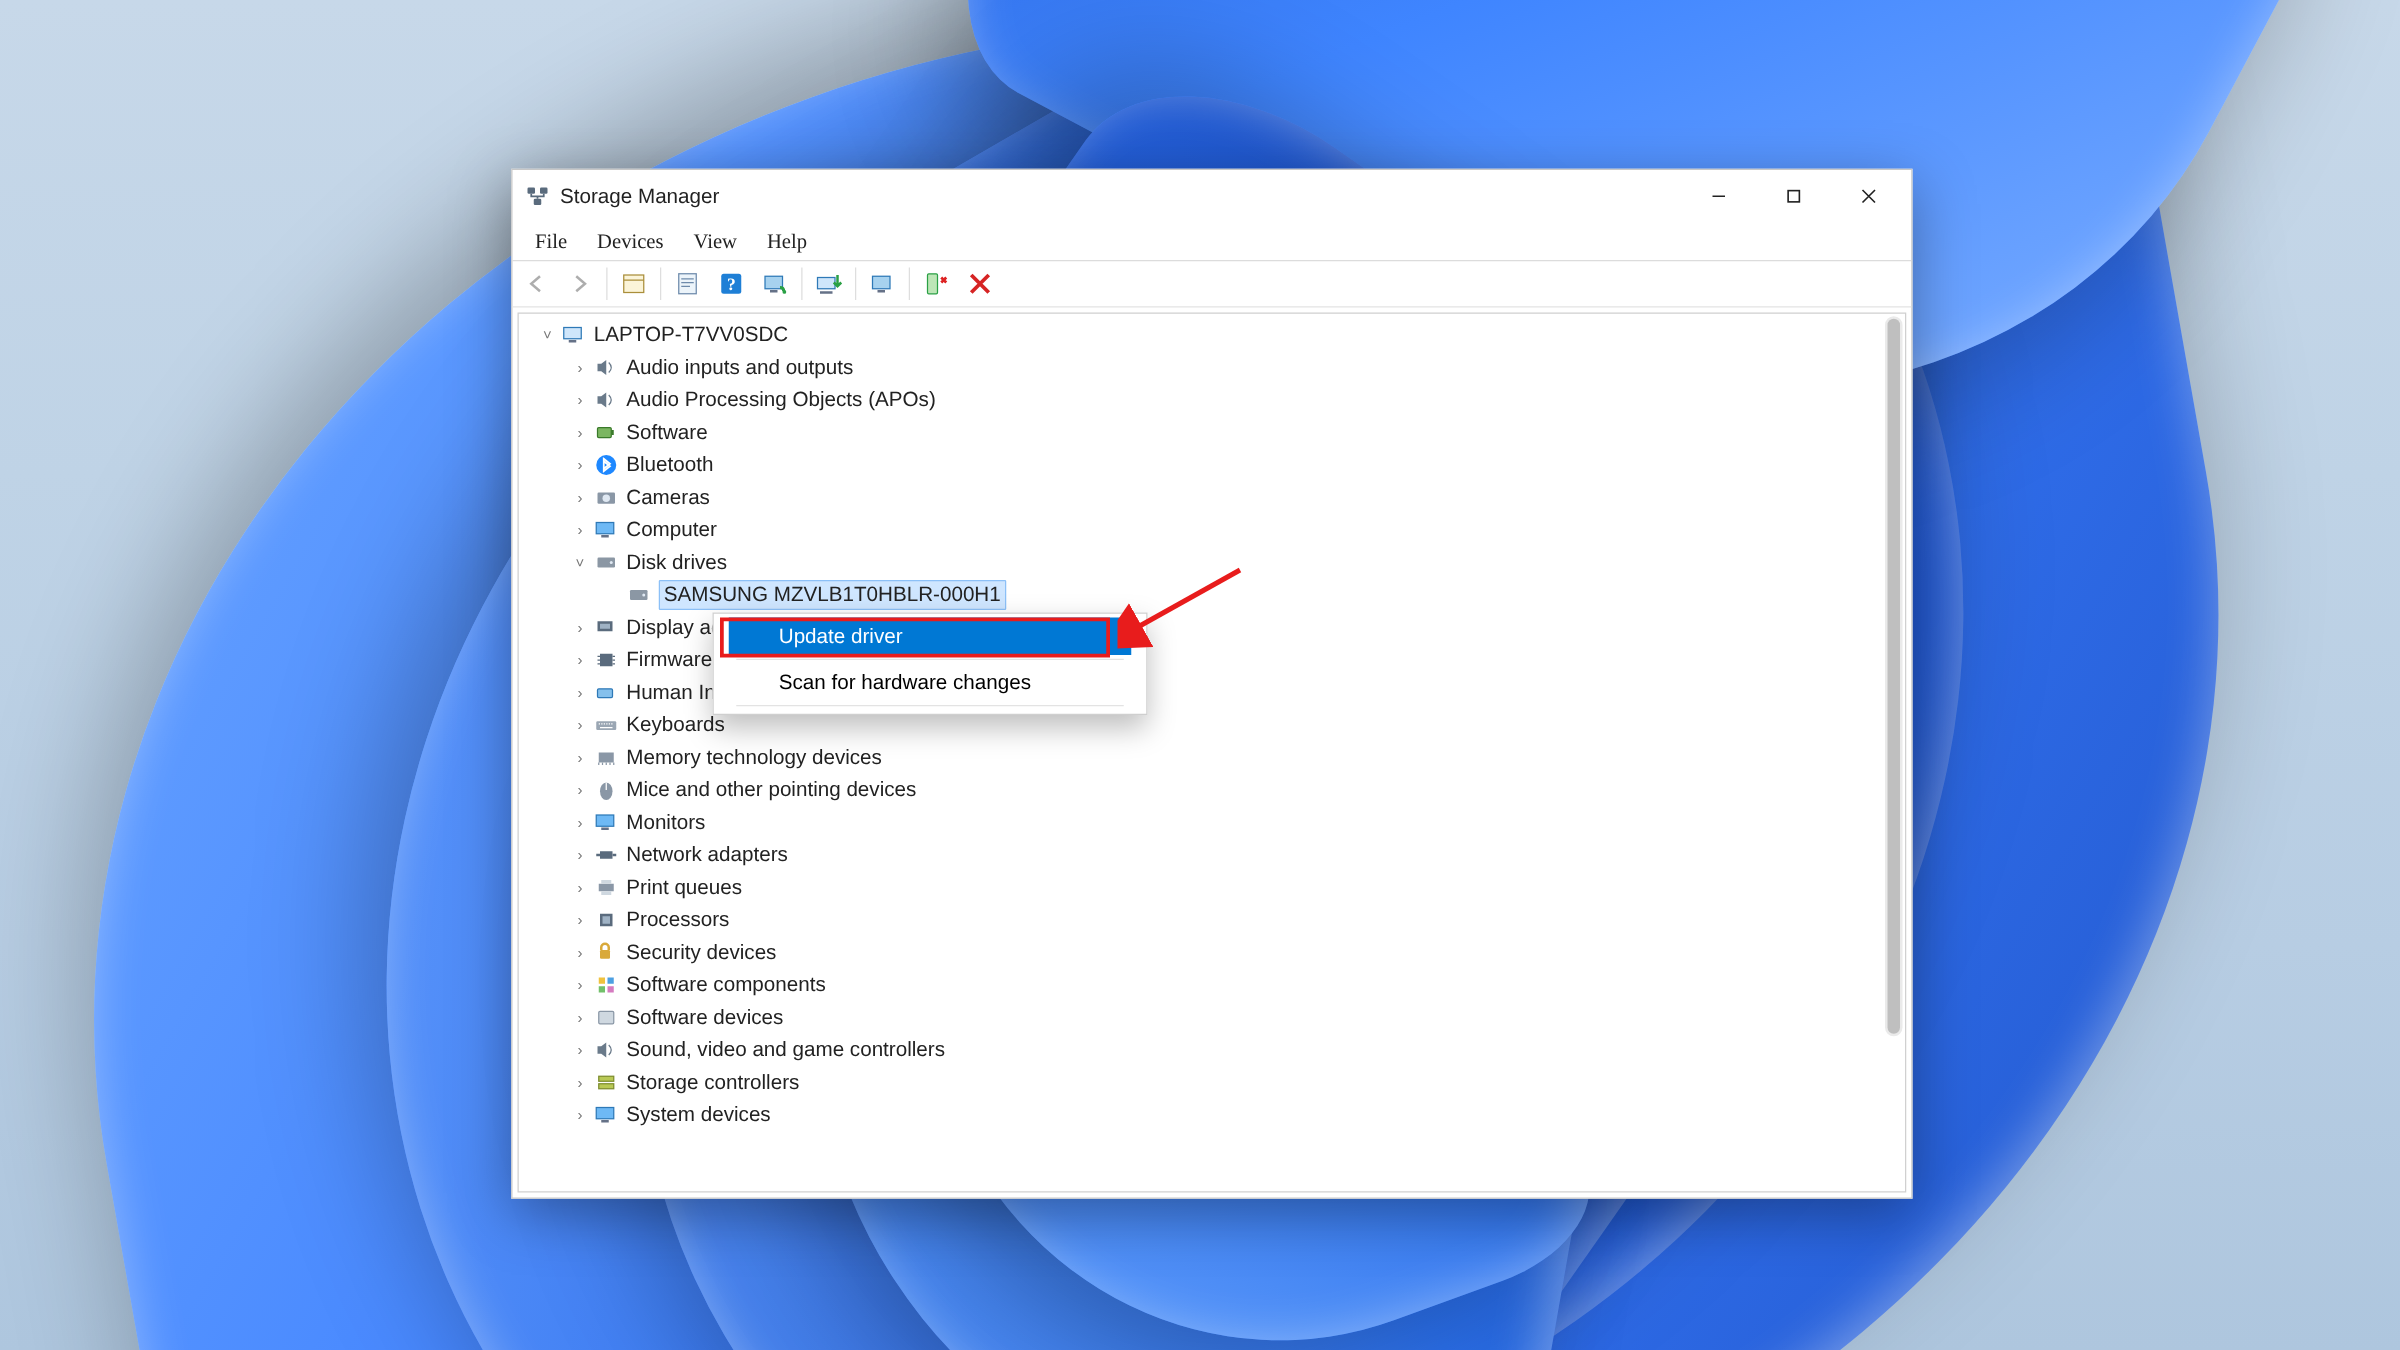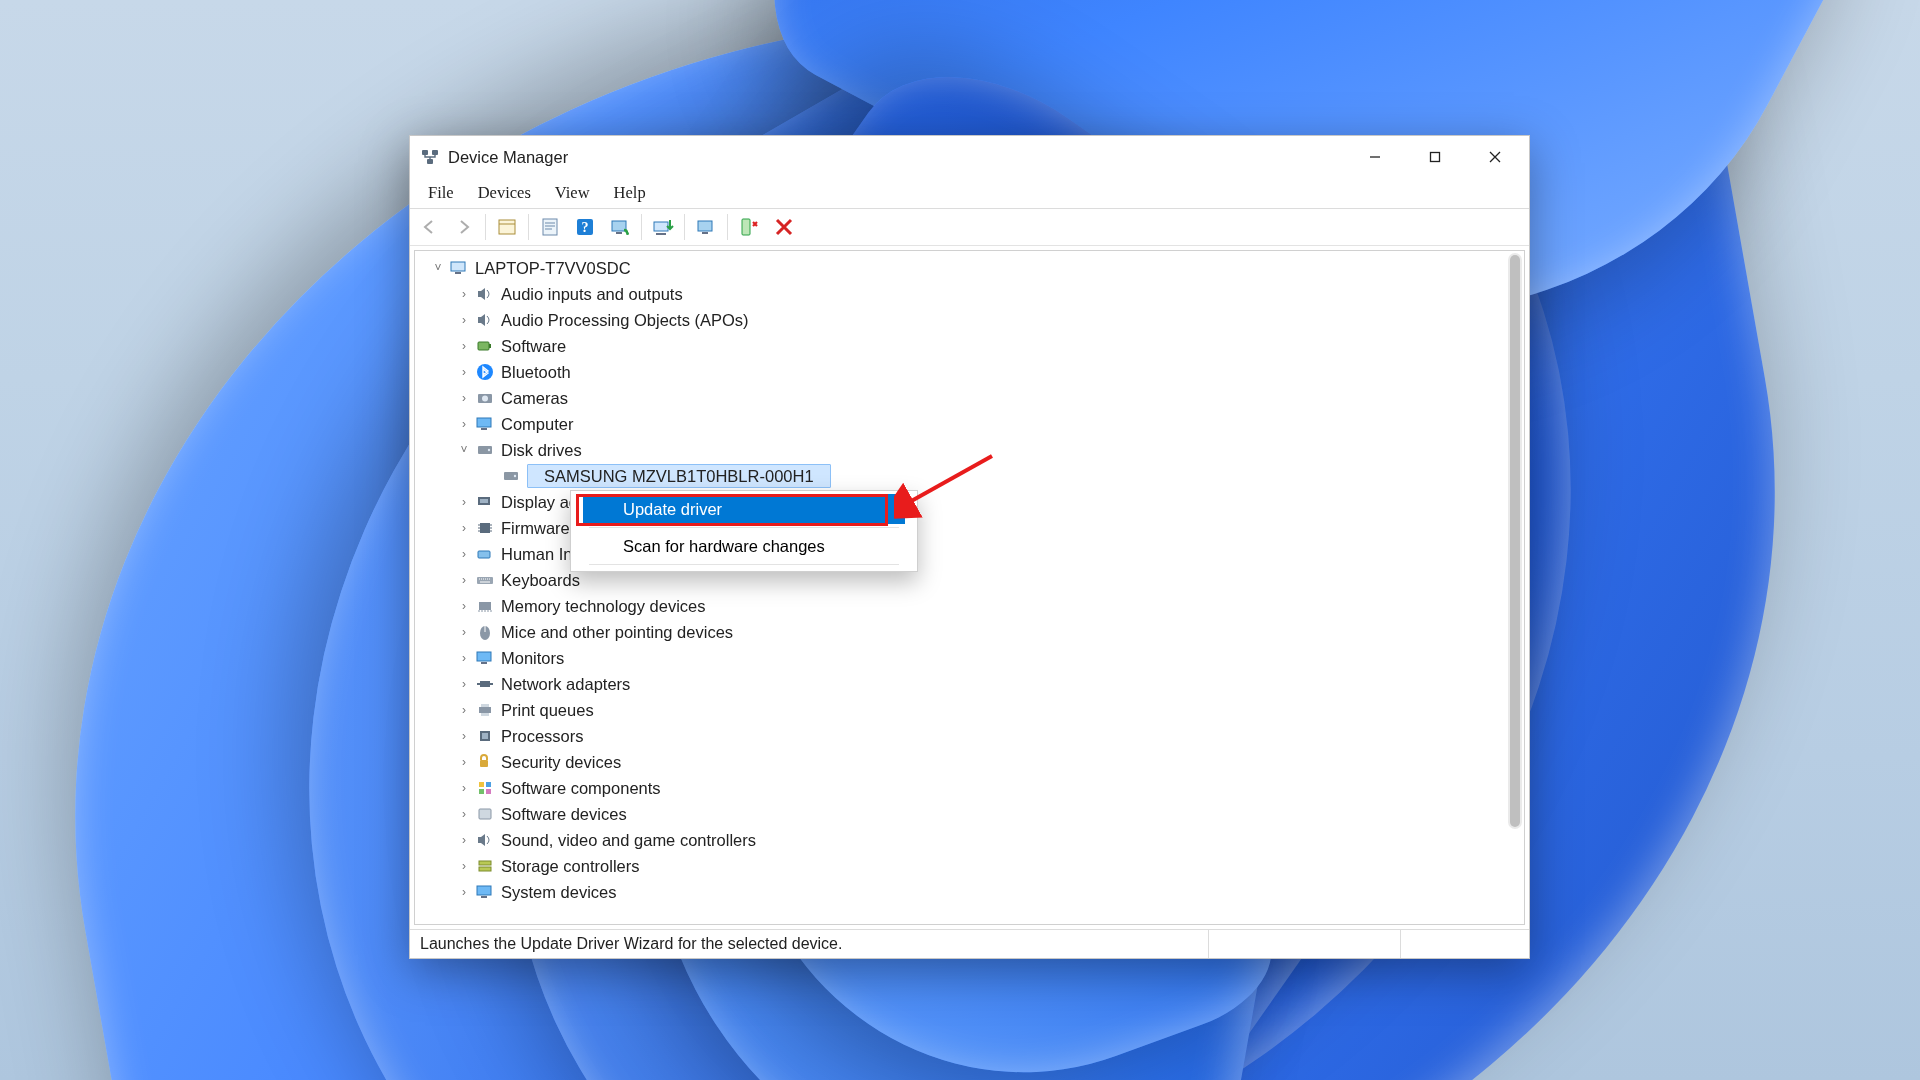--- a/index.html
+++ b/index.html
@@ -150,21 +150,21 @@
   .chev.none { visibility: hidden; }
   .ni {
     width: 20px; height: 20px;
     display:flex; align-items:center; justify-content:center;
     margin-right: 6px;
   }
   .sel-bg {
     background: #cfe6ff;
     border: 1px solid #8cc0f7;
     border-radius: 1px;
-    padding: 0 16px;
+    padding: 0 3px;
     height: 22px;
     line-height: 22px;
   }
   .scrollbar {
     position: absolute;
     top: 2px; right: 2px;
     width: 14px;
     height: 576px;
     background: #eaeaea;
     border-radius: 7px;
@@ -254,21 +254,21 @@
 
   <div class="titlebar">
     <span class="app-icon">
       <svg viewBox="0 0 20 20" width="20" height="20">
         <rect x="2" y="3" width="6" height="5" rx="1" fill="#5a6b7d"></rect>
         <rect x="12" y="3" width="6" height="5" rx="1" fill="#5a6b7d"></rect>
         <rect x="7" y="12" width="6" height="5" rx="1" fill="#5a6b7d"></rect>
         <path d="M5 8 v2 h10 v-2 M10 10 v2" stroke="#5a6b7d" stroke-width="1.4" fill="none"></path>
       </svg>
     </span>
-    <span>Device Manager</span>
+    <span>Storage Manager</span>
     <span class="titlebar-gap"></span>
     <div class="win-btn">
       <svg width="14" height="14" viewBox="0 0 14 14">
           <path d="M2 7 H12" stroke="#222" stroke-width="1.3"></path>
         </svg>
     </div>
     <div class="win-btn">
       <svg width="14" height="14" viewBox="0 0 14 14">
           <rect x="2.5" y="2.5" width="9" height="9" fill="none" stroke="#222" stroke-width="1.3"></rect>
         </svg>
@@ -615,25 +615,20 @@
         </div>
 
       </div>
 
       <div class="scrollbar">
         <div class="thumb"></div>
       </div>
     </div>
   </div>
 
-  <div class="statusbar">
-    <span>Launches the Update Driver Wizard for the selected device.</span>
-    <span class="status-seg" style="left:798px"></span>
-    <span class="status-seg" style="left:990px"></span>
-  </div>
 </div>
 
 <div class="ctx" style="left:570px; top:490px;">
   <div class="item hl">
     <span>Update driver</span>
   </div>
   <div class="red-box" style="left:5px; top:3px; width:306px; height:26px;"></div>
   <div class="ctx-sep"></div>
   <div class="item">
     <span>Scan for hardware changes</span>

